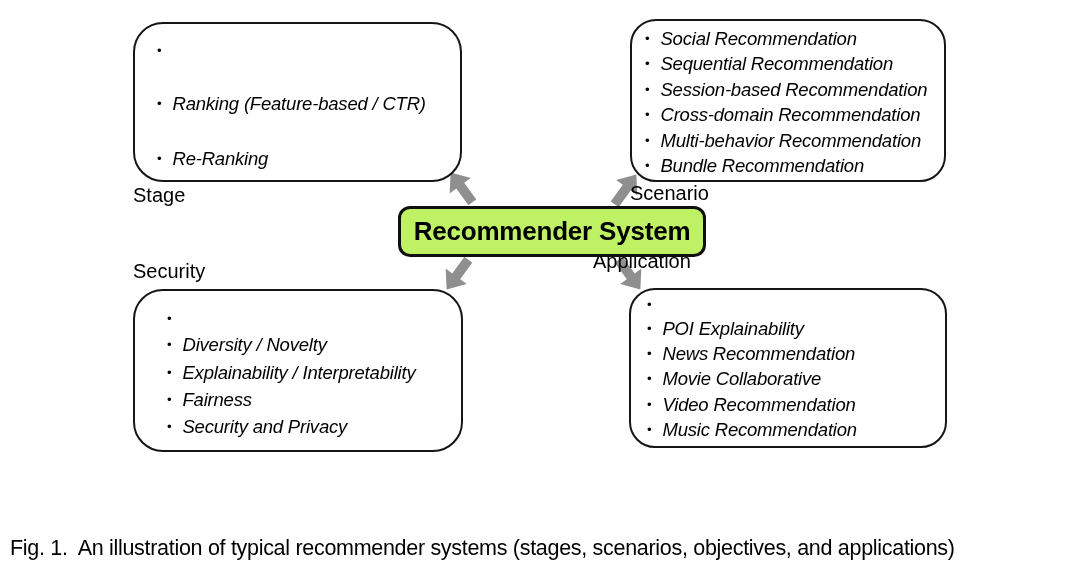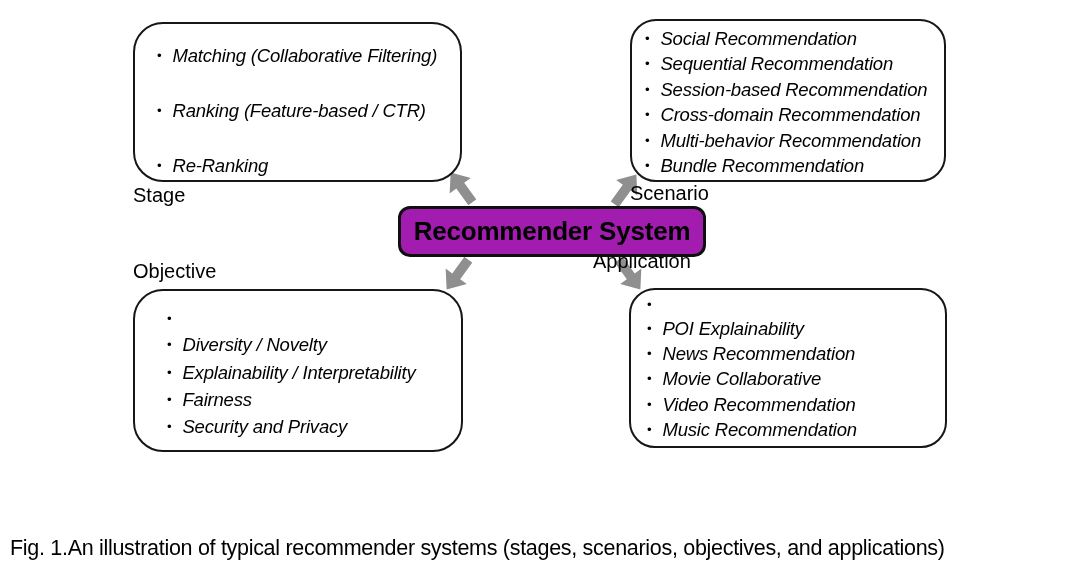--- a/index.html
+++ b/index.html
@@ -62,21 +62,21 @@
   .label-stage       { left: 133px; top: 184px; width: 329px; }
   .label-scenario    { left: 630px; top: 182px; width: 316px; }
   .label-objective   { left: 133px; top: 260px; width: 330px; }
   .label-application { left: 593px; top: 250px; width: 318px; }
 
   
   .center-box {
     position: absolute;
     left: 398px; top: 206px;
     width: 308px; height: 51px;
-    background: #a21caf;
+    background: #bef264;
     border: 3.5px solid #0f0f0f;
     border-radius: 12px;
     box-sizing: border-box;
     display: flex;
     align-items: center;
     justify-content: center;
     font-weight: 700;
     font-size: 26px;
     letter-spacing: -0.2px;
     z-index: 3;
@@ -97,32 +97,31 @@
   
   .caption {
     position: absolute;
     left: 10px;
     top: 536px;
     width: 1064px;
     font-size: 21.5px;
     letter-spacing: -0.3px;
     white-space: nowrap;
   }
-  .caption .fig-num { margin-right: 0; }
+  .caption .fig-num { margin-right: 10px; }
 </style>
 </head>
 <body>
 
 <div class="canvas">
 
   <div class="rbox rbox-stage">
     <ul>
       <li>
           <span class="bullet">•</span>
-          <span>Matching (Collaborative Filtering)</span>
         </li>
       <li>
           <span class="bullet">•</span>
           <span>Ranking (Feature-based / CTR)</span>
         </li>
       <li>
           <span class="bullet">•</span>
           <span>Re-Ranking</span>
         </li>
     </ul>
@@ -152,21 +151,21 @@
           <span>Multi-behavior Recommendation</span>
         </li>
       <li>
           <span class="bullet">•</span>
           <span>Bundle Recommendation</span>
         </li>
     </ul>
   </div>
   <div class="box-label label-scenario">Scenario</div>
 
-  <div class="box-label label-objective">Objective</div>
+  <div class="box-label label-objective">Security</div>
   <div class="rbox rbox-objective">
     <ul>
       <li>
           <span class="bullet">•</span>
         </li>
       <li>
           <span class="bullet">•</span>
           <span>Diversity / Novelty</span>
         </li>
       <li>

